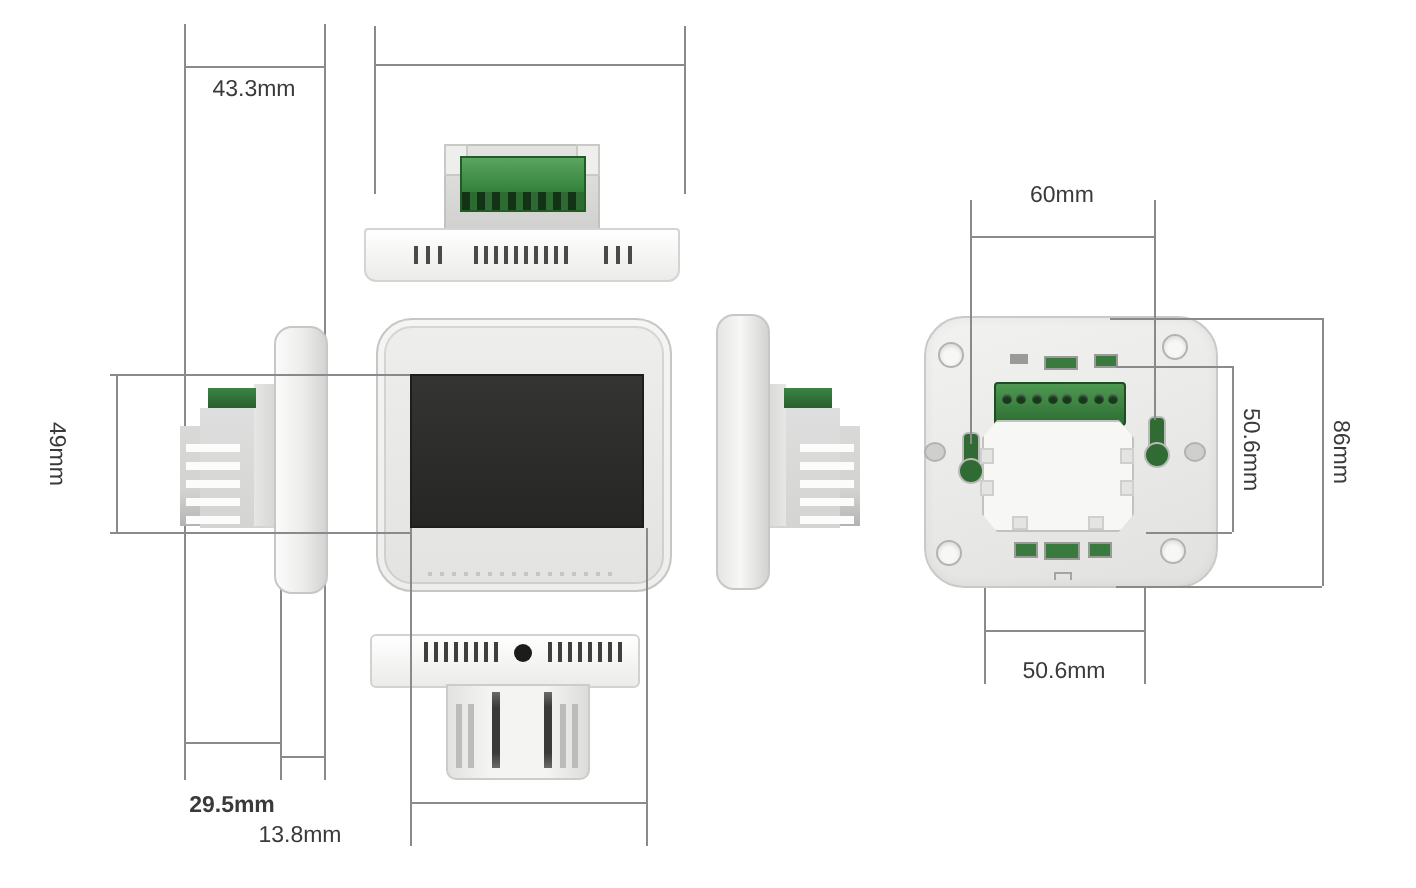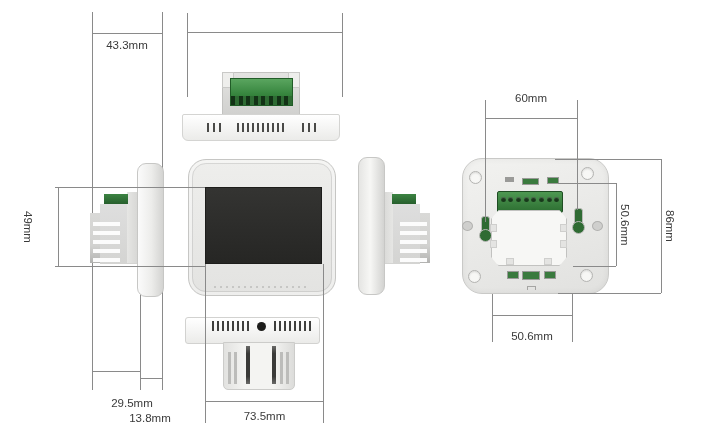--- a/index.html
+++ b/index.html
@@ -50,23 +50,22 @@
   <div class="hl z3" style="left:558px;top:293px;width:103px;"></div>
   <div class="vl z3" style="left:616px;top:183px;height:83px;"></div>
   <div class="hl z3" style="left:558px;top:183px;width:58px;"></div>
   <div class="hl z3" style="left:573px;top:266px;width:43px;"></div>
   <div class="vl" style="left:492px;top:292px;height:50px;"></div>
   <div class="vl" style="left:572px;top:292px;height:50px;"></div>
   <div class="hl" style="left:492px;top:315px;width:80px;"></div>
 
   <div class="dim" style="left:92px;top:39px;width:70px;">43.3mm</div>
   <div class="dim vdim" style="left:22px;top:187px;height:79px;">49mm</div>
-  <div class="dim" style="left:104px;top:397px;width:56px;">29.5mm</div>
+  <div class="dim" style="left:88px;top:397px;width:56px;font-weight:bold;">29.5mm</div>
   <div class="dim" style="left:122px;top:412px;width:56px;">13.8mm</div>
-  <div class="dim" style="left:206px;top:410px;width:117px;">73.5mm</div>
   <div class="dim" style="left:485px;top:92px;width:92px;">60mm</div>
   <div class="dim vdim" style="left:664px;top:159px;height:134px;">86mm</div>
   <div class="dim vdim" style="left:619px;top:183px;height:83px;">50.6mm</div>
   <div class="dim" style="left:492px;top:330px;width:80px;">50.6mm</div>
 
   <div class="part" style="left:222px;top:72px;width:76px;height:45px;background:linear-gradient(180deg,#e3e3e1,#cfcfcd);border:1px solid #c2c2c0;"></div>
   <div class="part" style="left:222px;top:72px;width:10px;height:14px;background:#eeeeec;border:1px solid #c9c9c7;"></div>
   <div class="part" style="left:288px;top:72px;width:10px;height:14px;background:#eeeeec;border:1px solid #c9c9c7;"></div>
   <div class="part" style="left:230px;top:78px;width:61px;height:19px;background:linear-gradient(180deg,#5aa55f,#2e7d36);border:1px solid #215c27;"></div>
   <div class="part" style="left:230px;top:96px;width:61px;height:9px;background:repeating-linear-gradient(90deg,#133216 0 4px,#2e6b33 4px 7.6px);border:1px solid #215c27;border-top:none;"></div>

